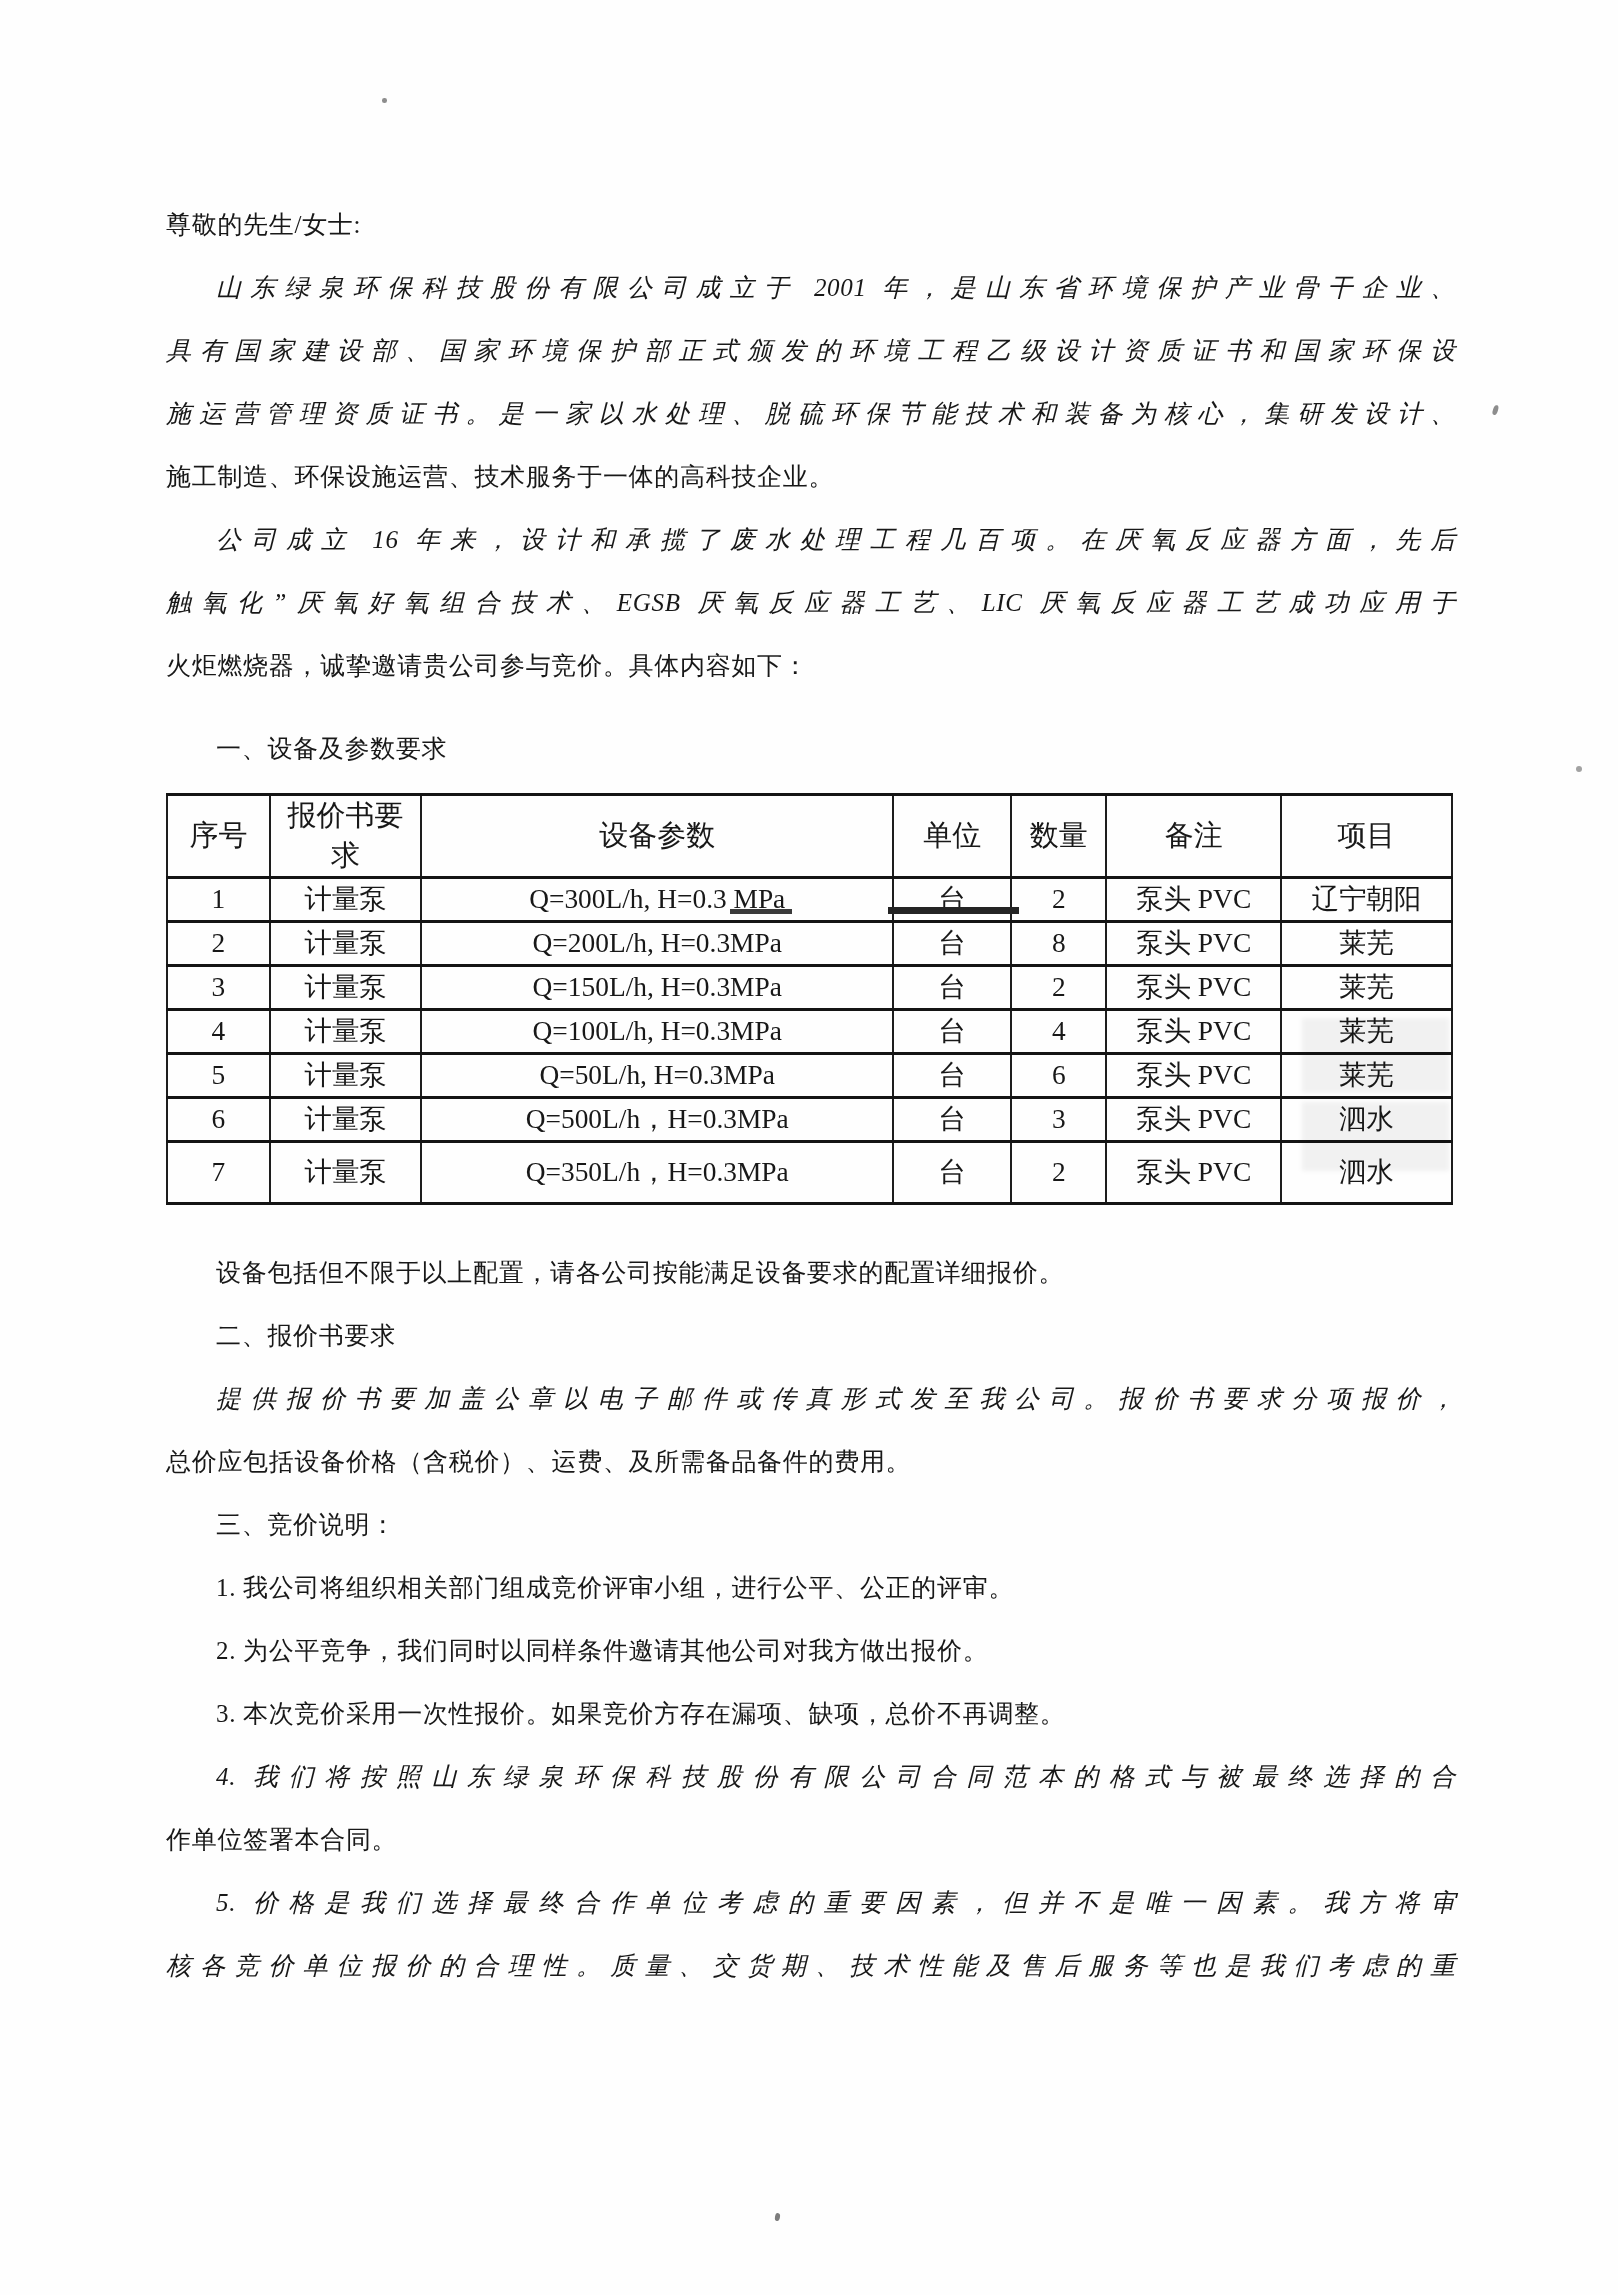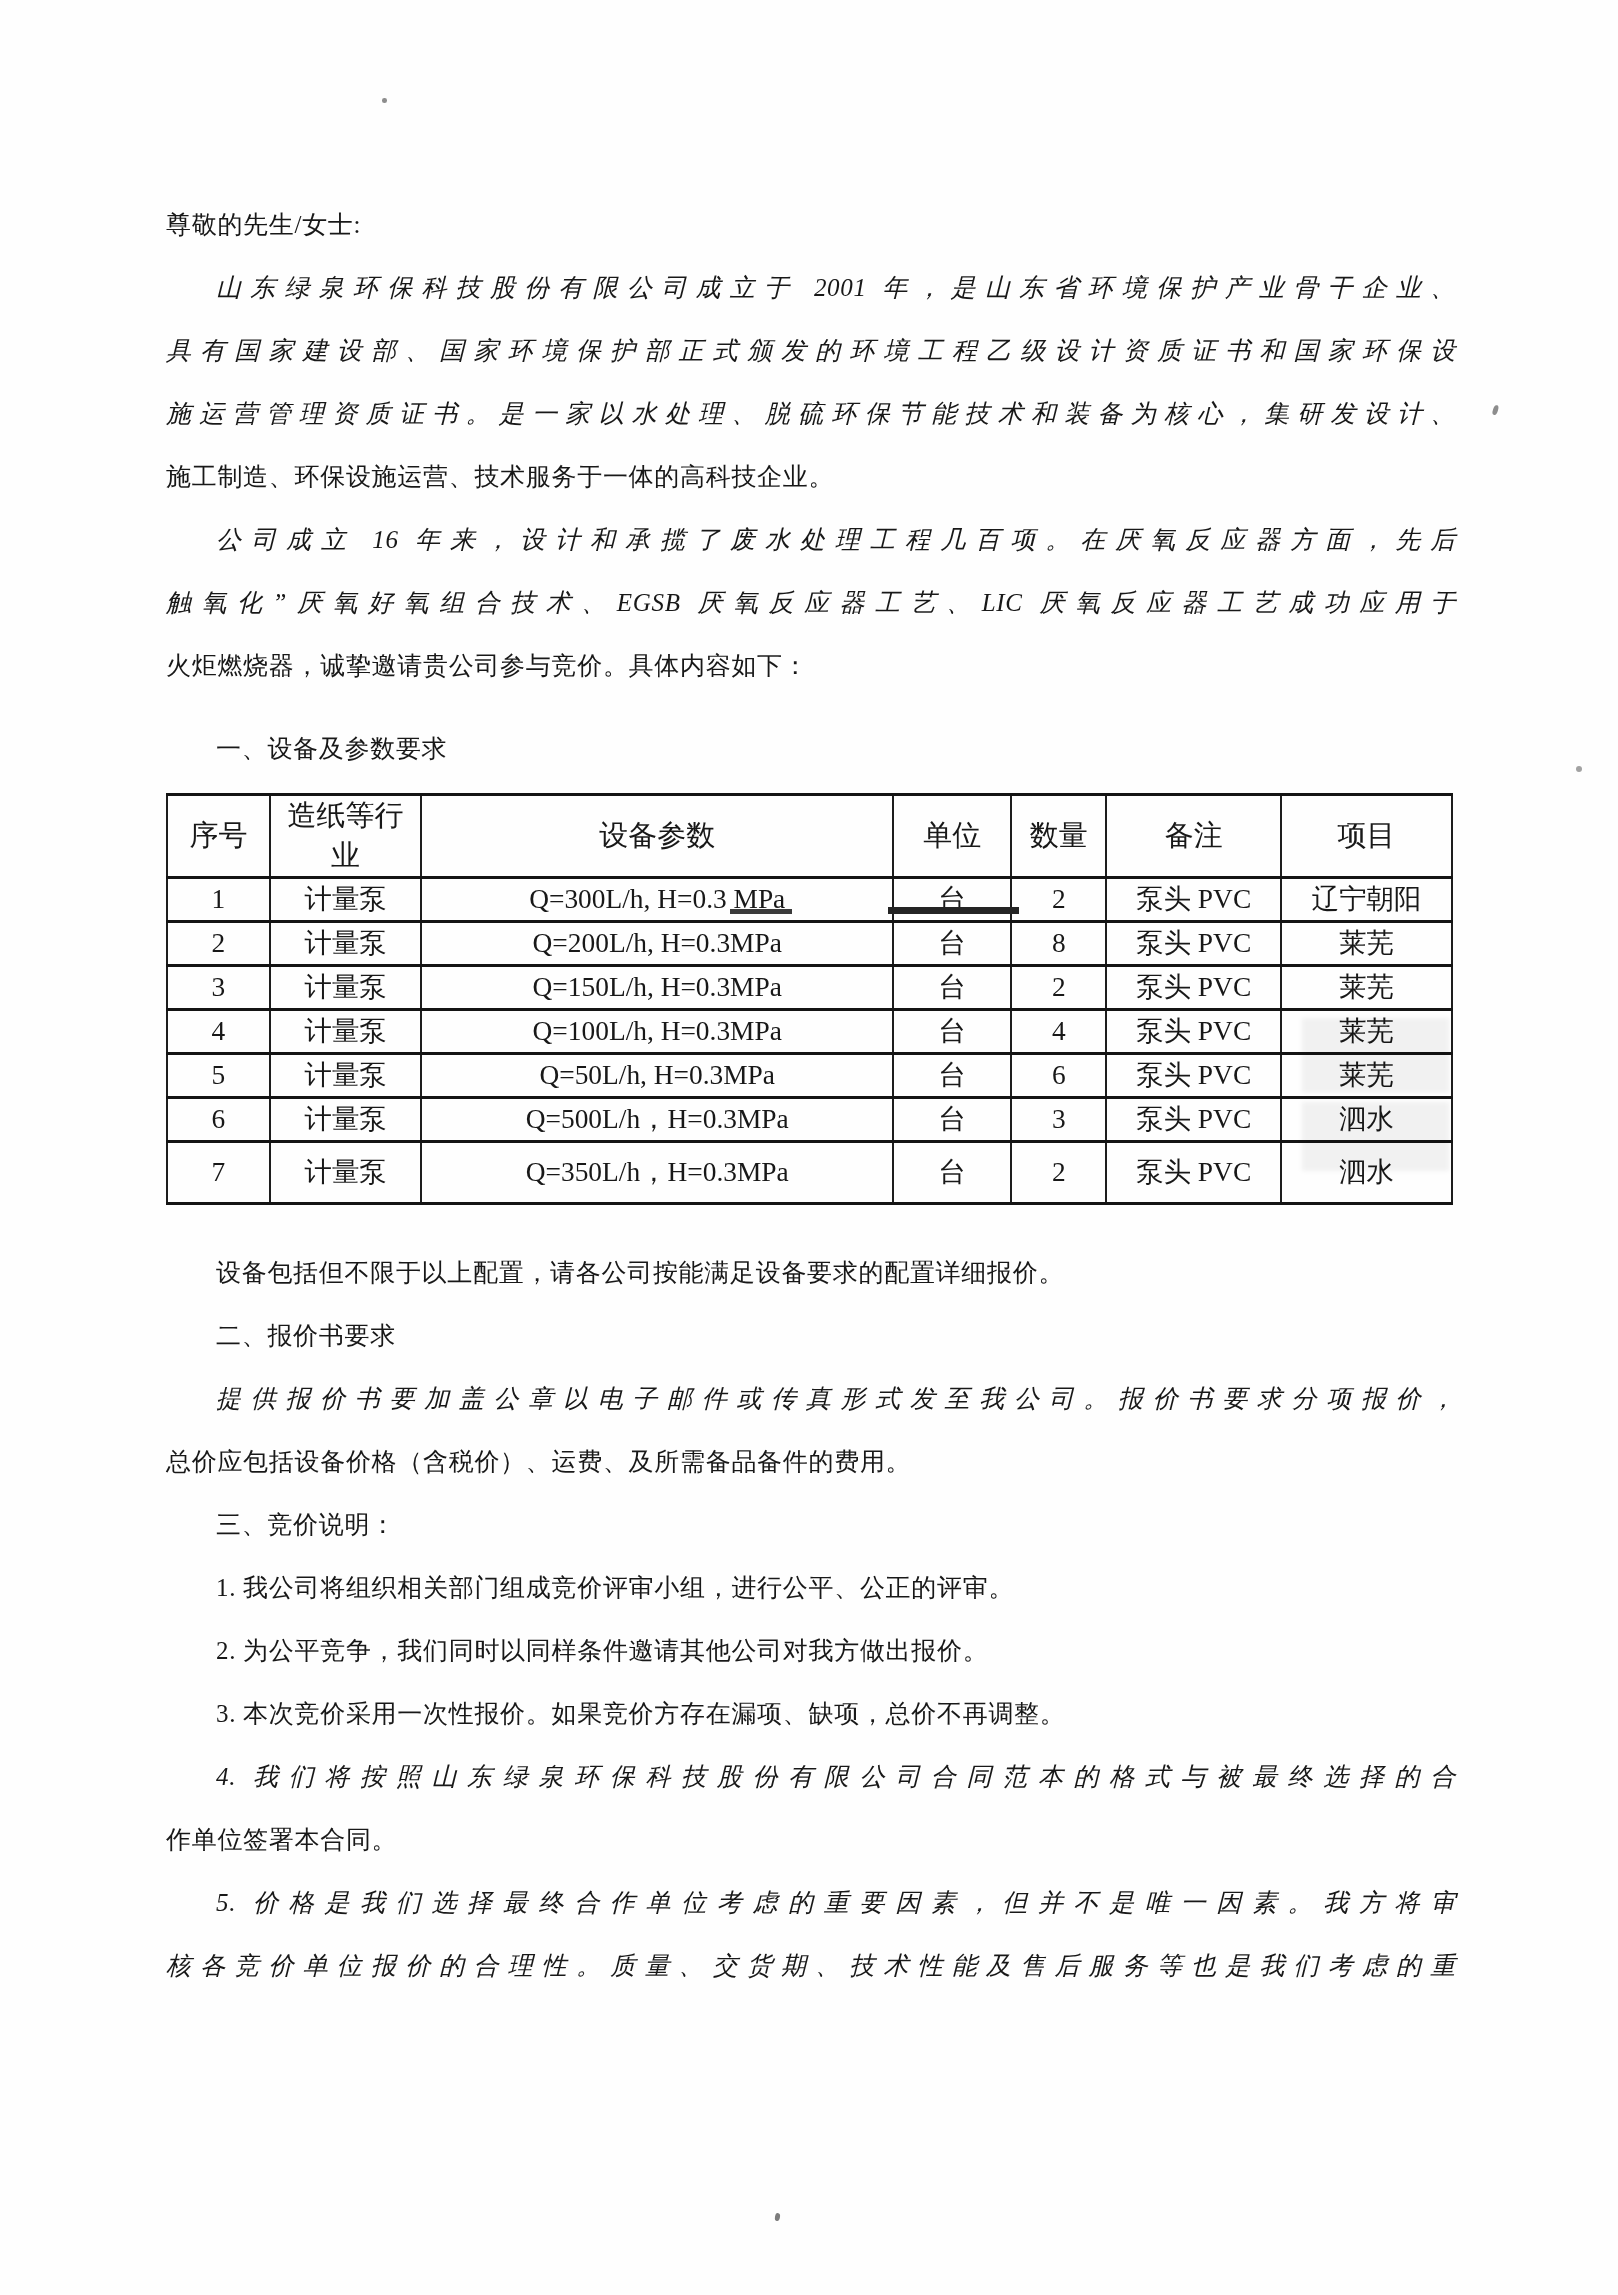--- a/index.html
+++ b/index.html
@@ -86,21 +86,21 @@
           <col style="width: 11.8%;">
           <col style="width: 36.7%;">
           <col style="width: 9.2%;">
           <col style="width: 7.4%;">
           <col style="width: 13.6%;">
           <col style="width: 13.3%;">
         </colgroup>
       <thead>
         <tr>
             <th>序号</th>
-            <th>造纸等行业</th>
+            <th>报价书要求</th>
             <th>设备参数</th>
             <th>单位</th>
             <th>数量</th>
             <th>备注</th>
             <th>项目</th>
           </tr>
       </thead>
       <tbody>
           <tr>
             <td>1</td>

